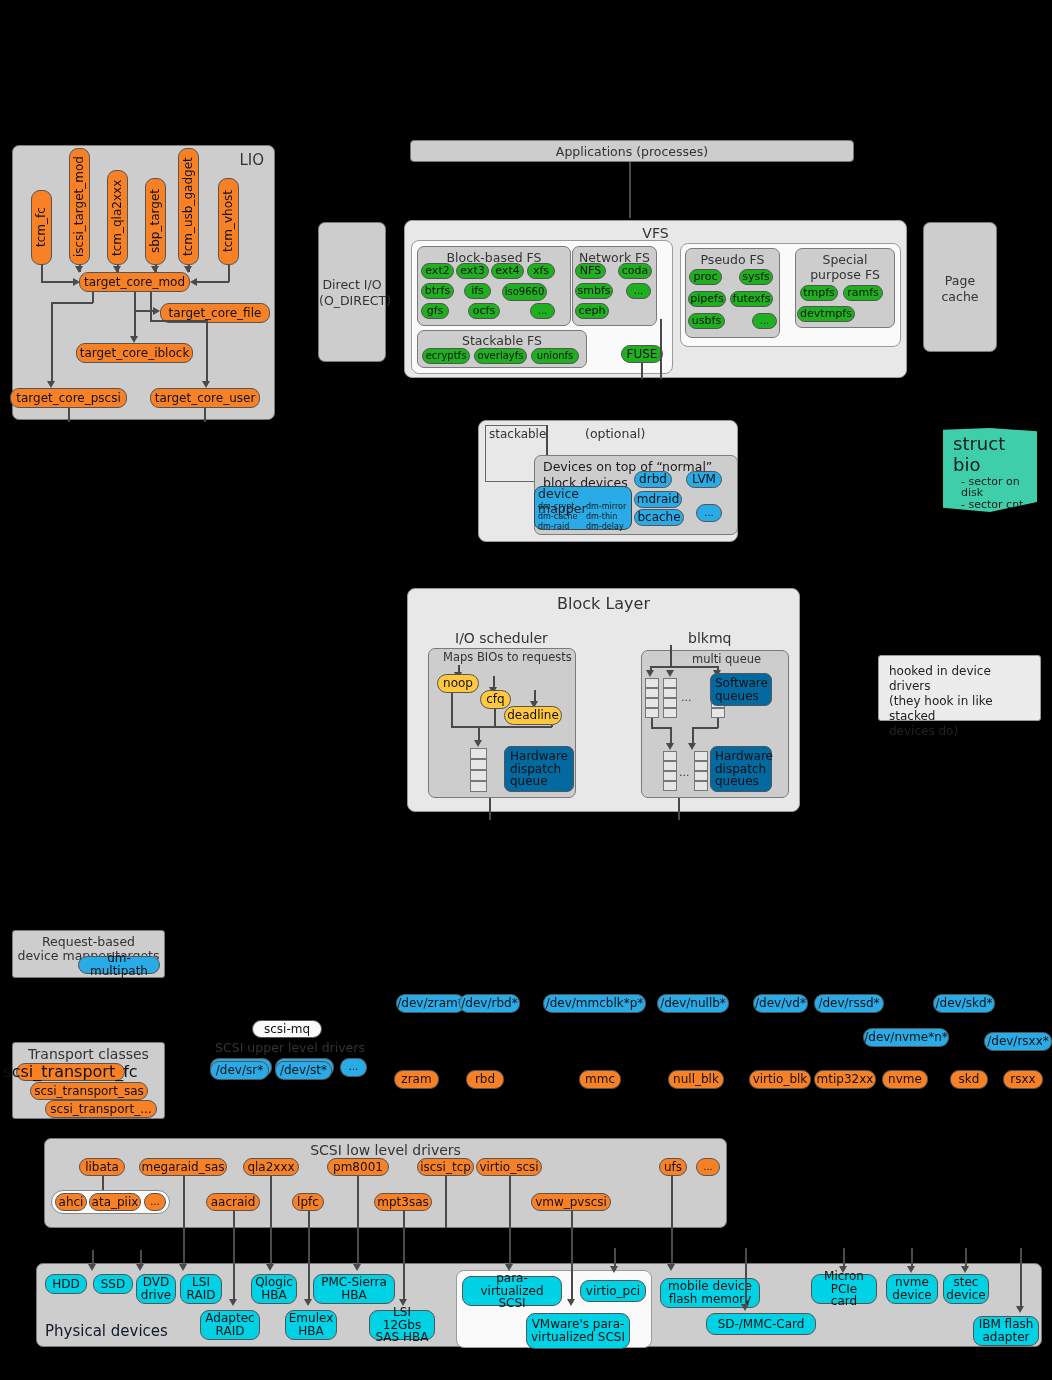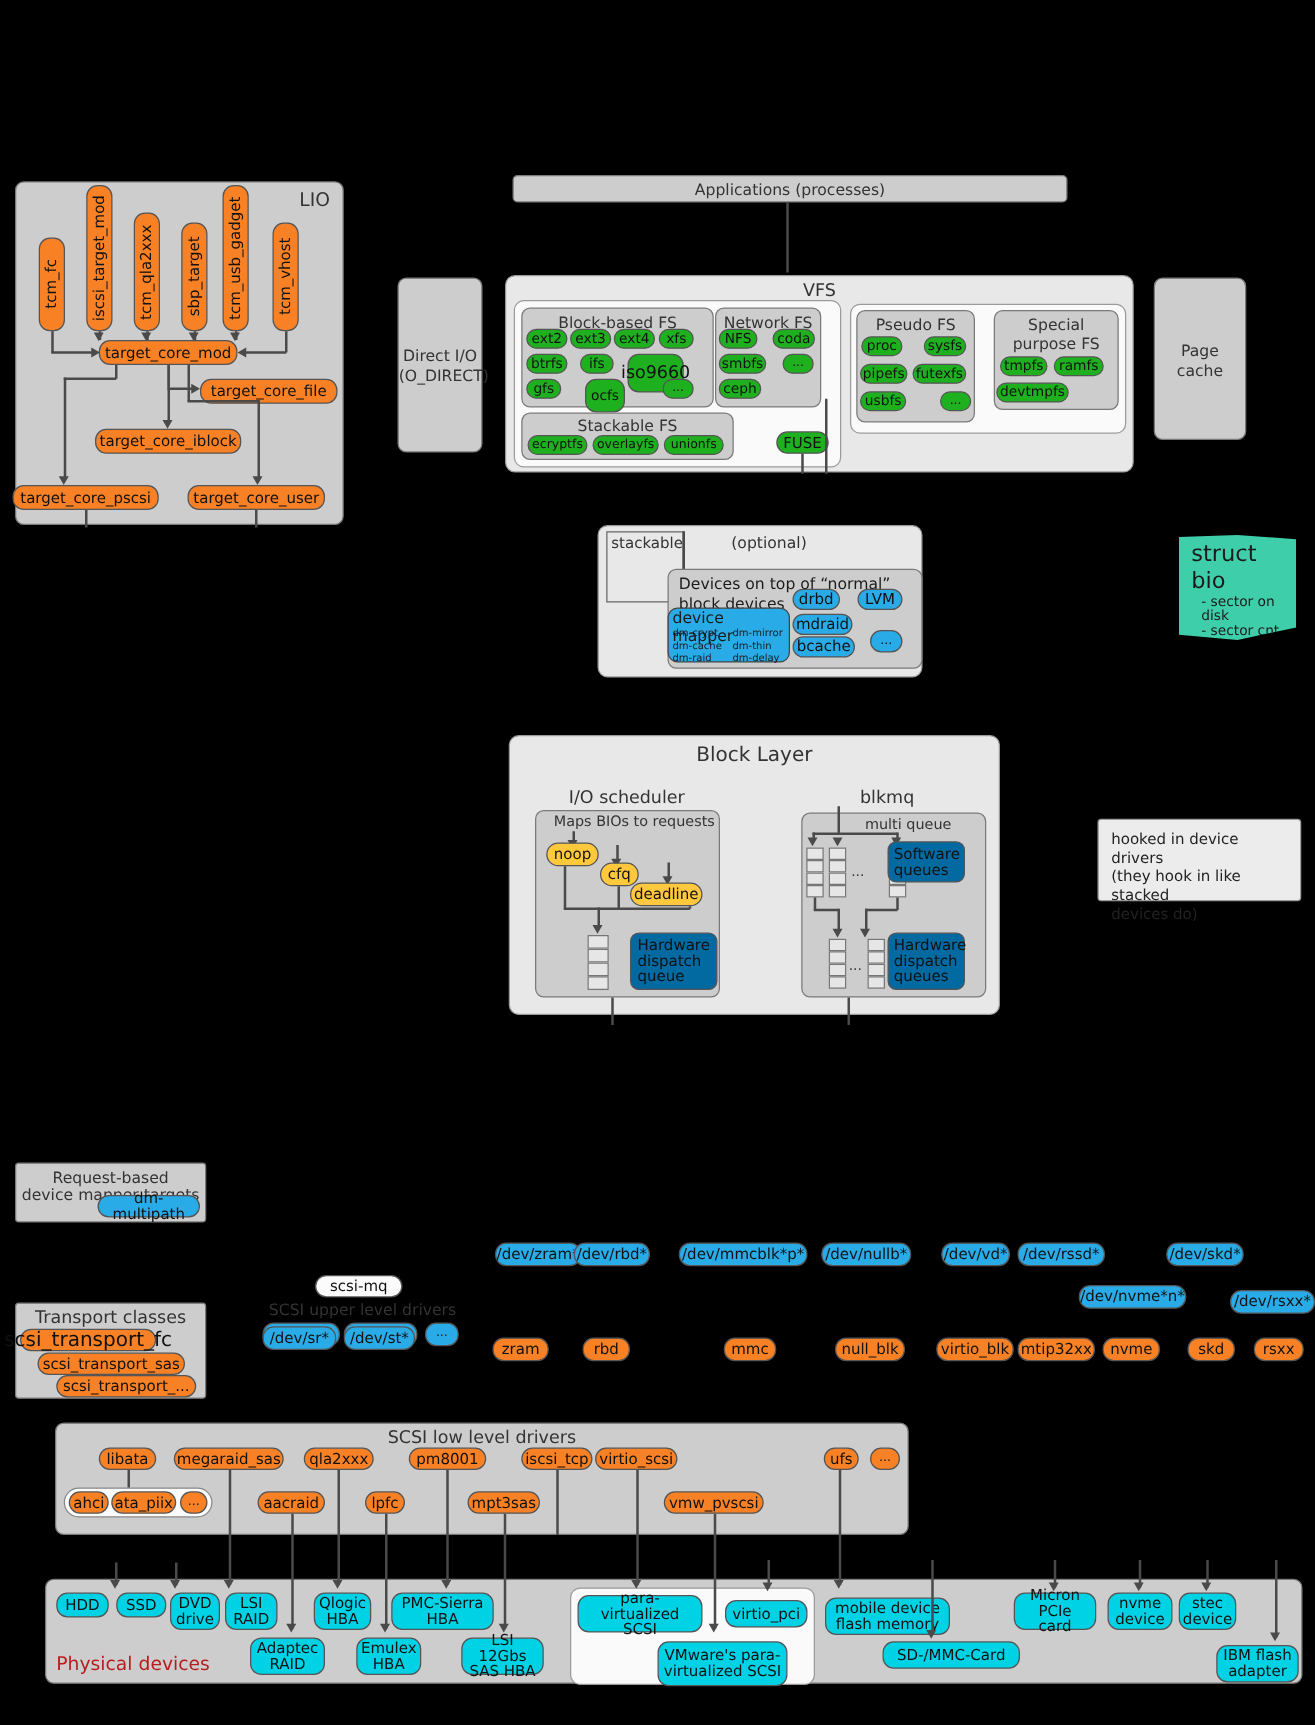--- a/index.html
+++ b/index.html
@@ -131,23 +131,23 @@
 
   <div class="abs panel" style="left:417px;top:246px;width:154px;height:80px;">
     <div class="ttl-sm" style="top:3px;">Block-based FS</div>
   </div>
   <div class="pill green" style="left:421px;top:263px;width:33px;height:16px;font-size:11px;">ext2</div>
   <div class="pill green" style="left:456px;top:263px;width:33px;height:16px;font-size:11px;">ext3</div>
   <div class="pill green" style="left:491px;top:263px;width:33px;height:16px;font-size:11px;">ext4</div>
   <div class="pill green" style="left:527px;top:263px;width:28px;height:16px;font-size:11px;">xfs</div>
   <div class="pill green" style="left:421px;top:283px;width:33px;height:16px;font-size:11px;">btrfs</div>
   <div class="pill green" style="left:464px;top:283px;width:27px;height:16px;font-size:11px;">ifs</div>
-  <div class="pill green" style="left:502px;top:283px;width:45px;height:31px;font-size:14px;">iso9660</div>
+  <div class="pill green" style="left:502px;top:283px;width:45px;height:18px;font-size:10px;">iso9660</div>
   <div class="pill green" style="left:421px;top:303px;width:28px;height:16px;font-size:11px;">gfs</div>
-  <div class="pill green" style="left:468px;top:303px;width:32px;height:27px;font-size:11px;">ocfs</div>
+  <div class="pill green" style="left:468px;top:303px;width:32px;height:16px;font-size:11px;">ocfs</div>
   <div class="pill green" style="left:530px;top:303px;width:25px;height:16px;font-size:10px;">...</div>
 
   <div class="abs panel" style="left:572px;top:246px;width:85px;height:80px;">
     <div class="ttl-sm" style="top:3px;">Network FS</div>
   </div>
   <div class="pill green" style="left:575px;top:263px;width:31px;height:16px;font-size:11px;">NFS</div>
   <div class="pill green" style="left:618px;top:263px;width:34px;height:16px;font-size:11px;">coda</div>
   <div class="pill green" style="left:575px;top:283px;width:38px;height:16px;font-size:11px;">smbfs</div>
   <div class="pill green" style="left:626px;top:283px;width:25px;height:16px;font-size:10px;">...</div>
   <div class="pill green" style="left:575px;top:303px;width:34px;height:16px;font-size:11px;">ceph</div>
@@ -393,21 +393,21 @@
   <div class="ln lnv" style="left:270px;top:1176px;height:52px;"></div>
   <div class="ln lnv" style="left:308px;top:1211px;height:17px;"></div>
   <div class="ln lnv" style="left:357px;top:1176px;height:52px;"></div>
   <div class="ln lnv" style="left:403px;top:1211px;height:17px;"></div>
   <div class="ln lnv" style="left:445px;top:1176px;height:52px;"></div>
   <div class="ln lnv" style="left:509px;top:1176px;height:52px;"></div>
   <div class="ln lnv" style="left:571px;top:1211px;height:17px;"></div>
   <div class="ln lnv" style="left:671px;top:1176px;height:52px;"></div>
 
   <div class="abs panel" style="left:36px;top:1263px;width:1006px;height:84px;">
-    <div style="position:absolute;left:8px;top:58px;font-size:15px;color:#b91c1c;">Physical devices</div>
+    <div style="position:absolute;left:8px;top:58px;font-size:15px;color:#0f172a;">Physical devices</div>
   </div>
 
   <div class="pill cyan" style="left:45px;top:1274px;width:42px;height:20px;">HDD</div>
   <div class="pill cyan" style="left:93px;top:1274px;width:40px;height:20px;">SSD</div>
   <div class="pill cyan" style="left:136px;top:1274px;width:40px;height:30px;">DVD drive</div>
   <div class="pill cyan" style="left:180px;top:1274px;width:42px;height:30px;">LSI RAID</div>
   <div class="pill cyan" style="left:251px;top:1274px;width:46px;height:30px;">Qlogic HBA</div>
   <div class="pill cyan" style="left:313px;top:1274px;width:82px;height:30px;">PMC-Sierra HBA</div>
   <div class="pill cyan" style="left:200px;top:1310px;width:60px;height:30px;">Adaptec RAID</div>
   <div class="pill cyan" style="left:285px;top:1310px;width:52px;height:30px;">Emulex HBA</div>

